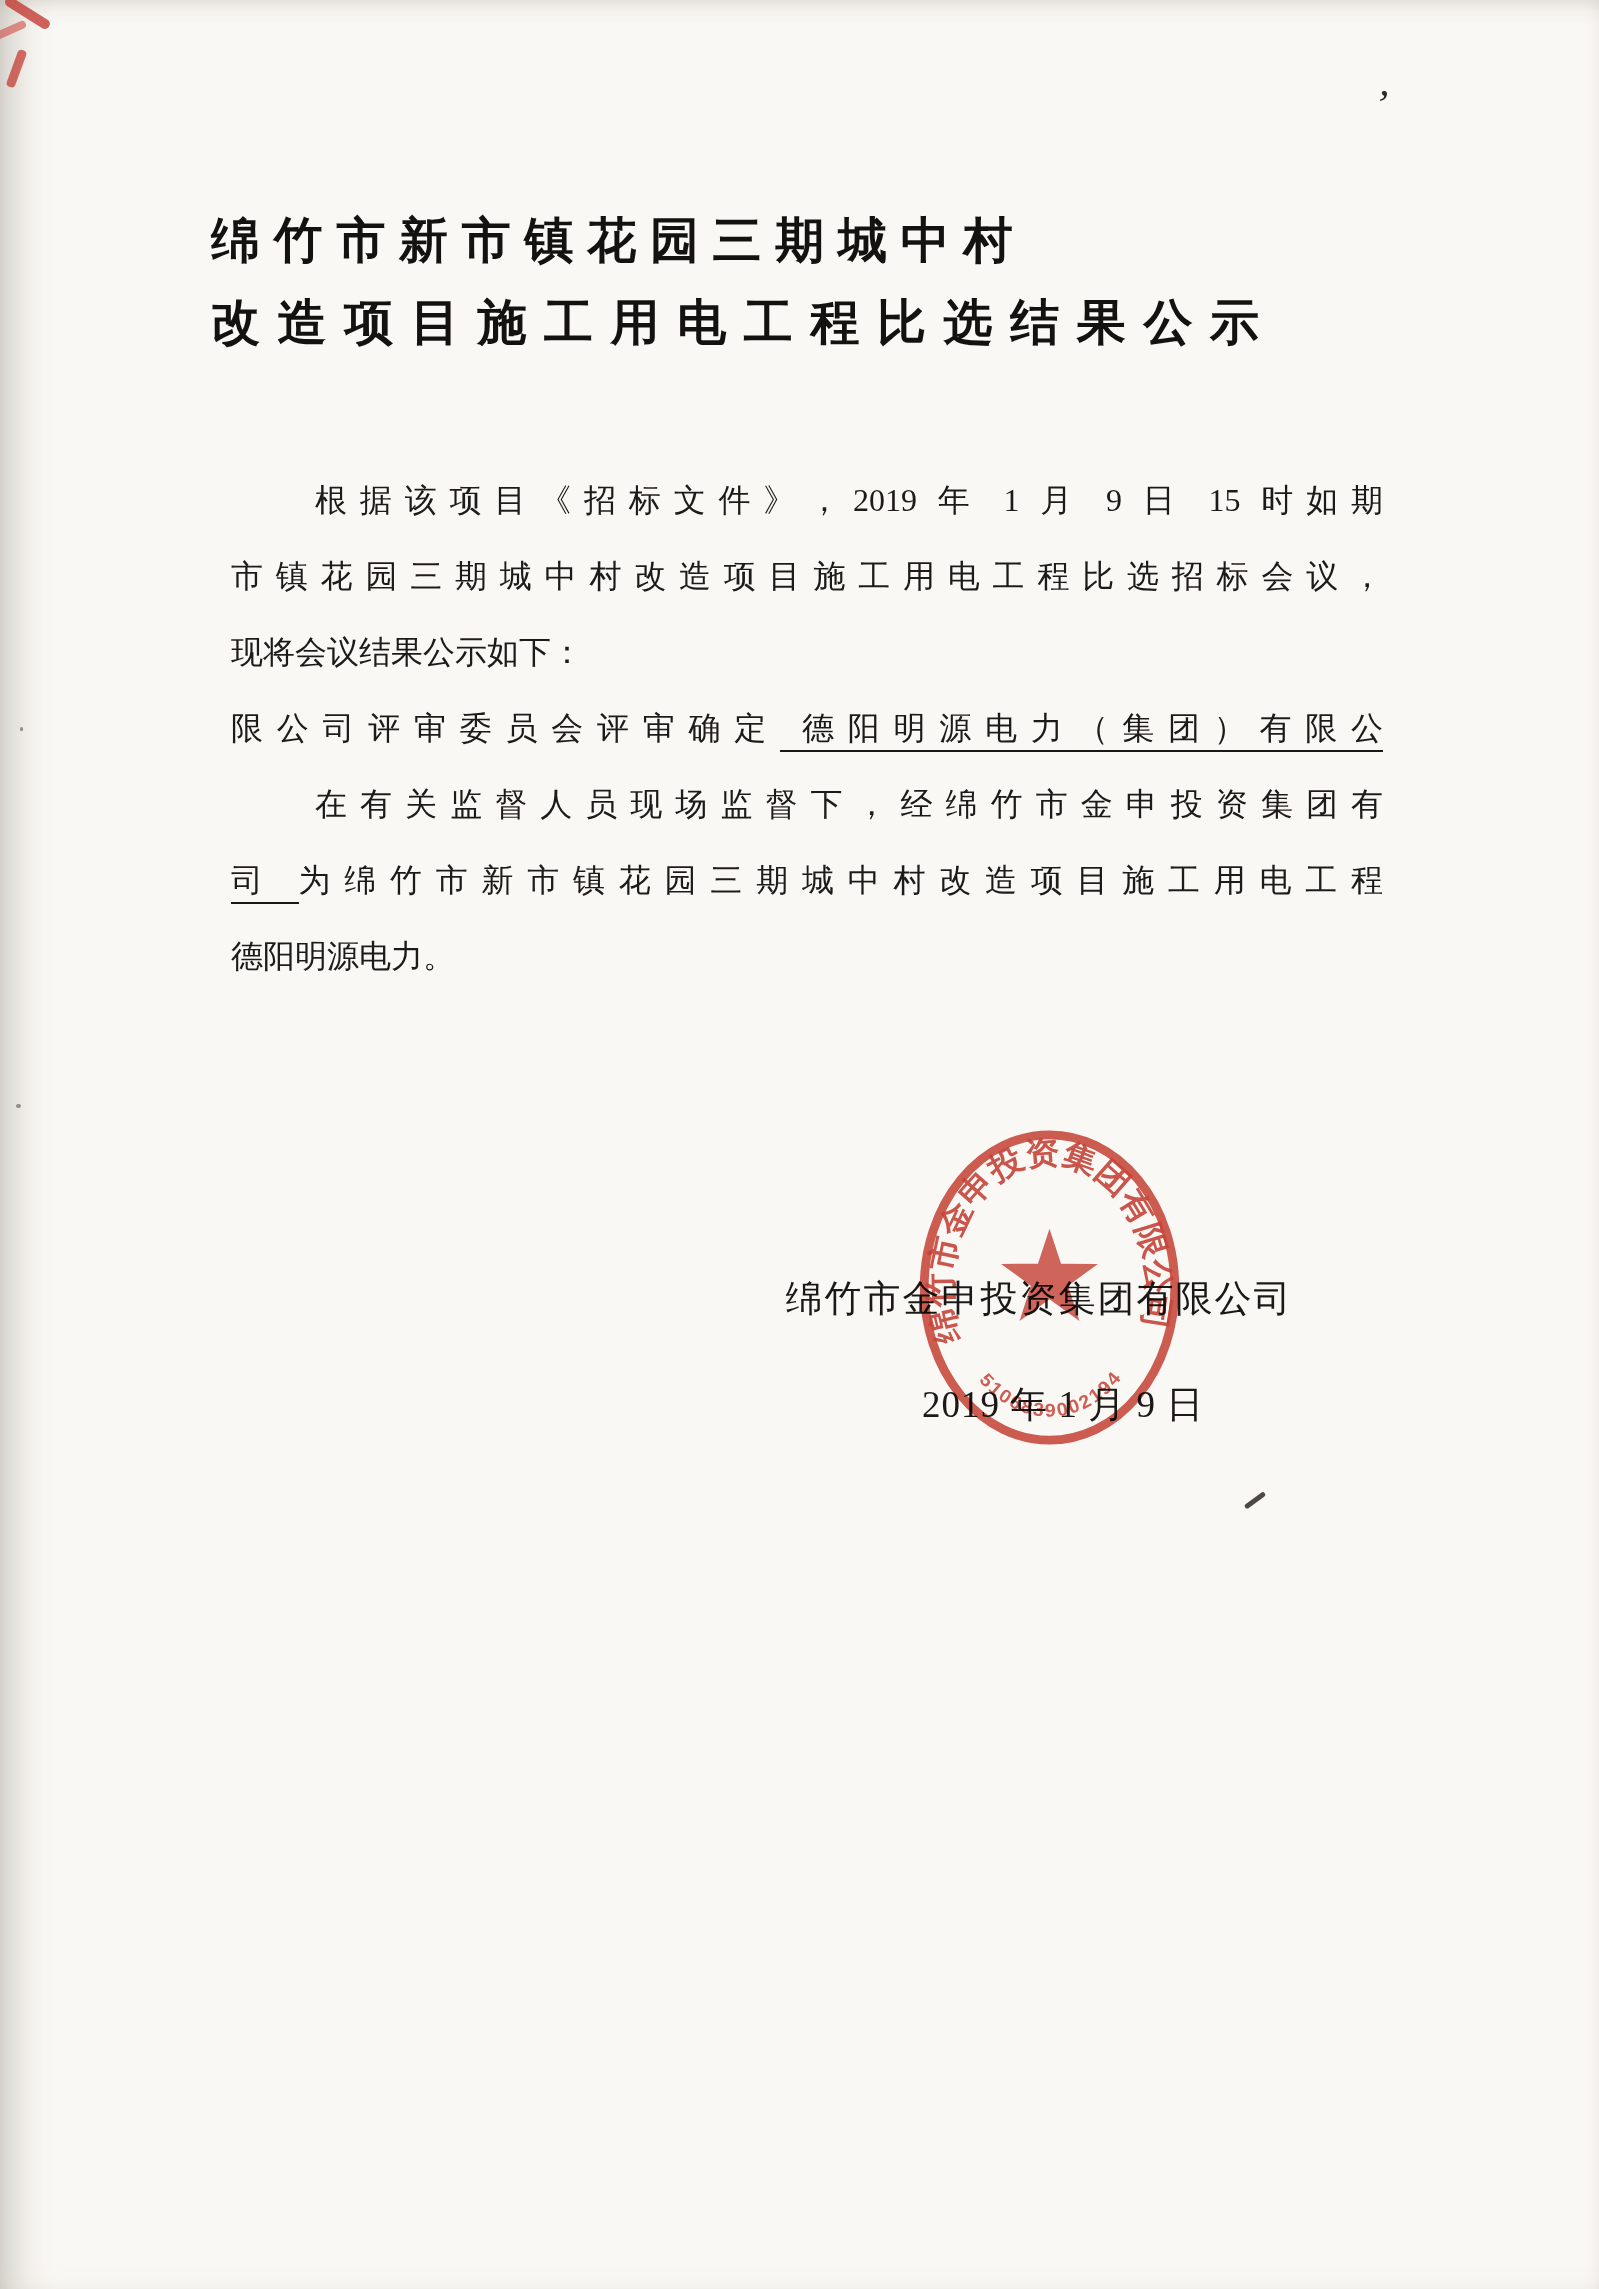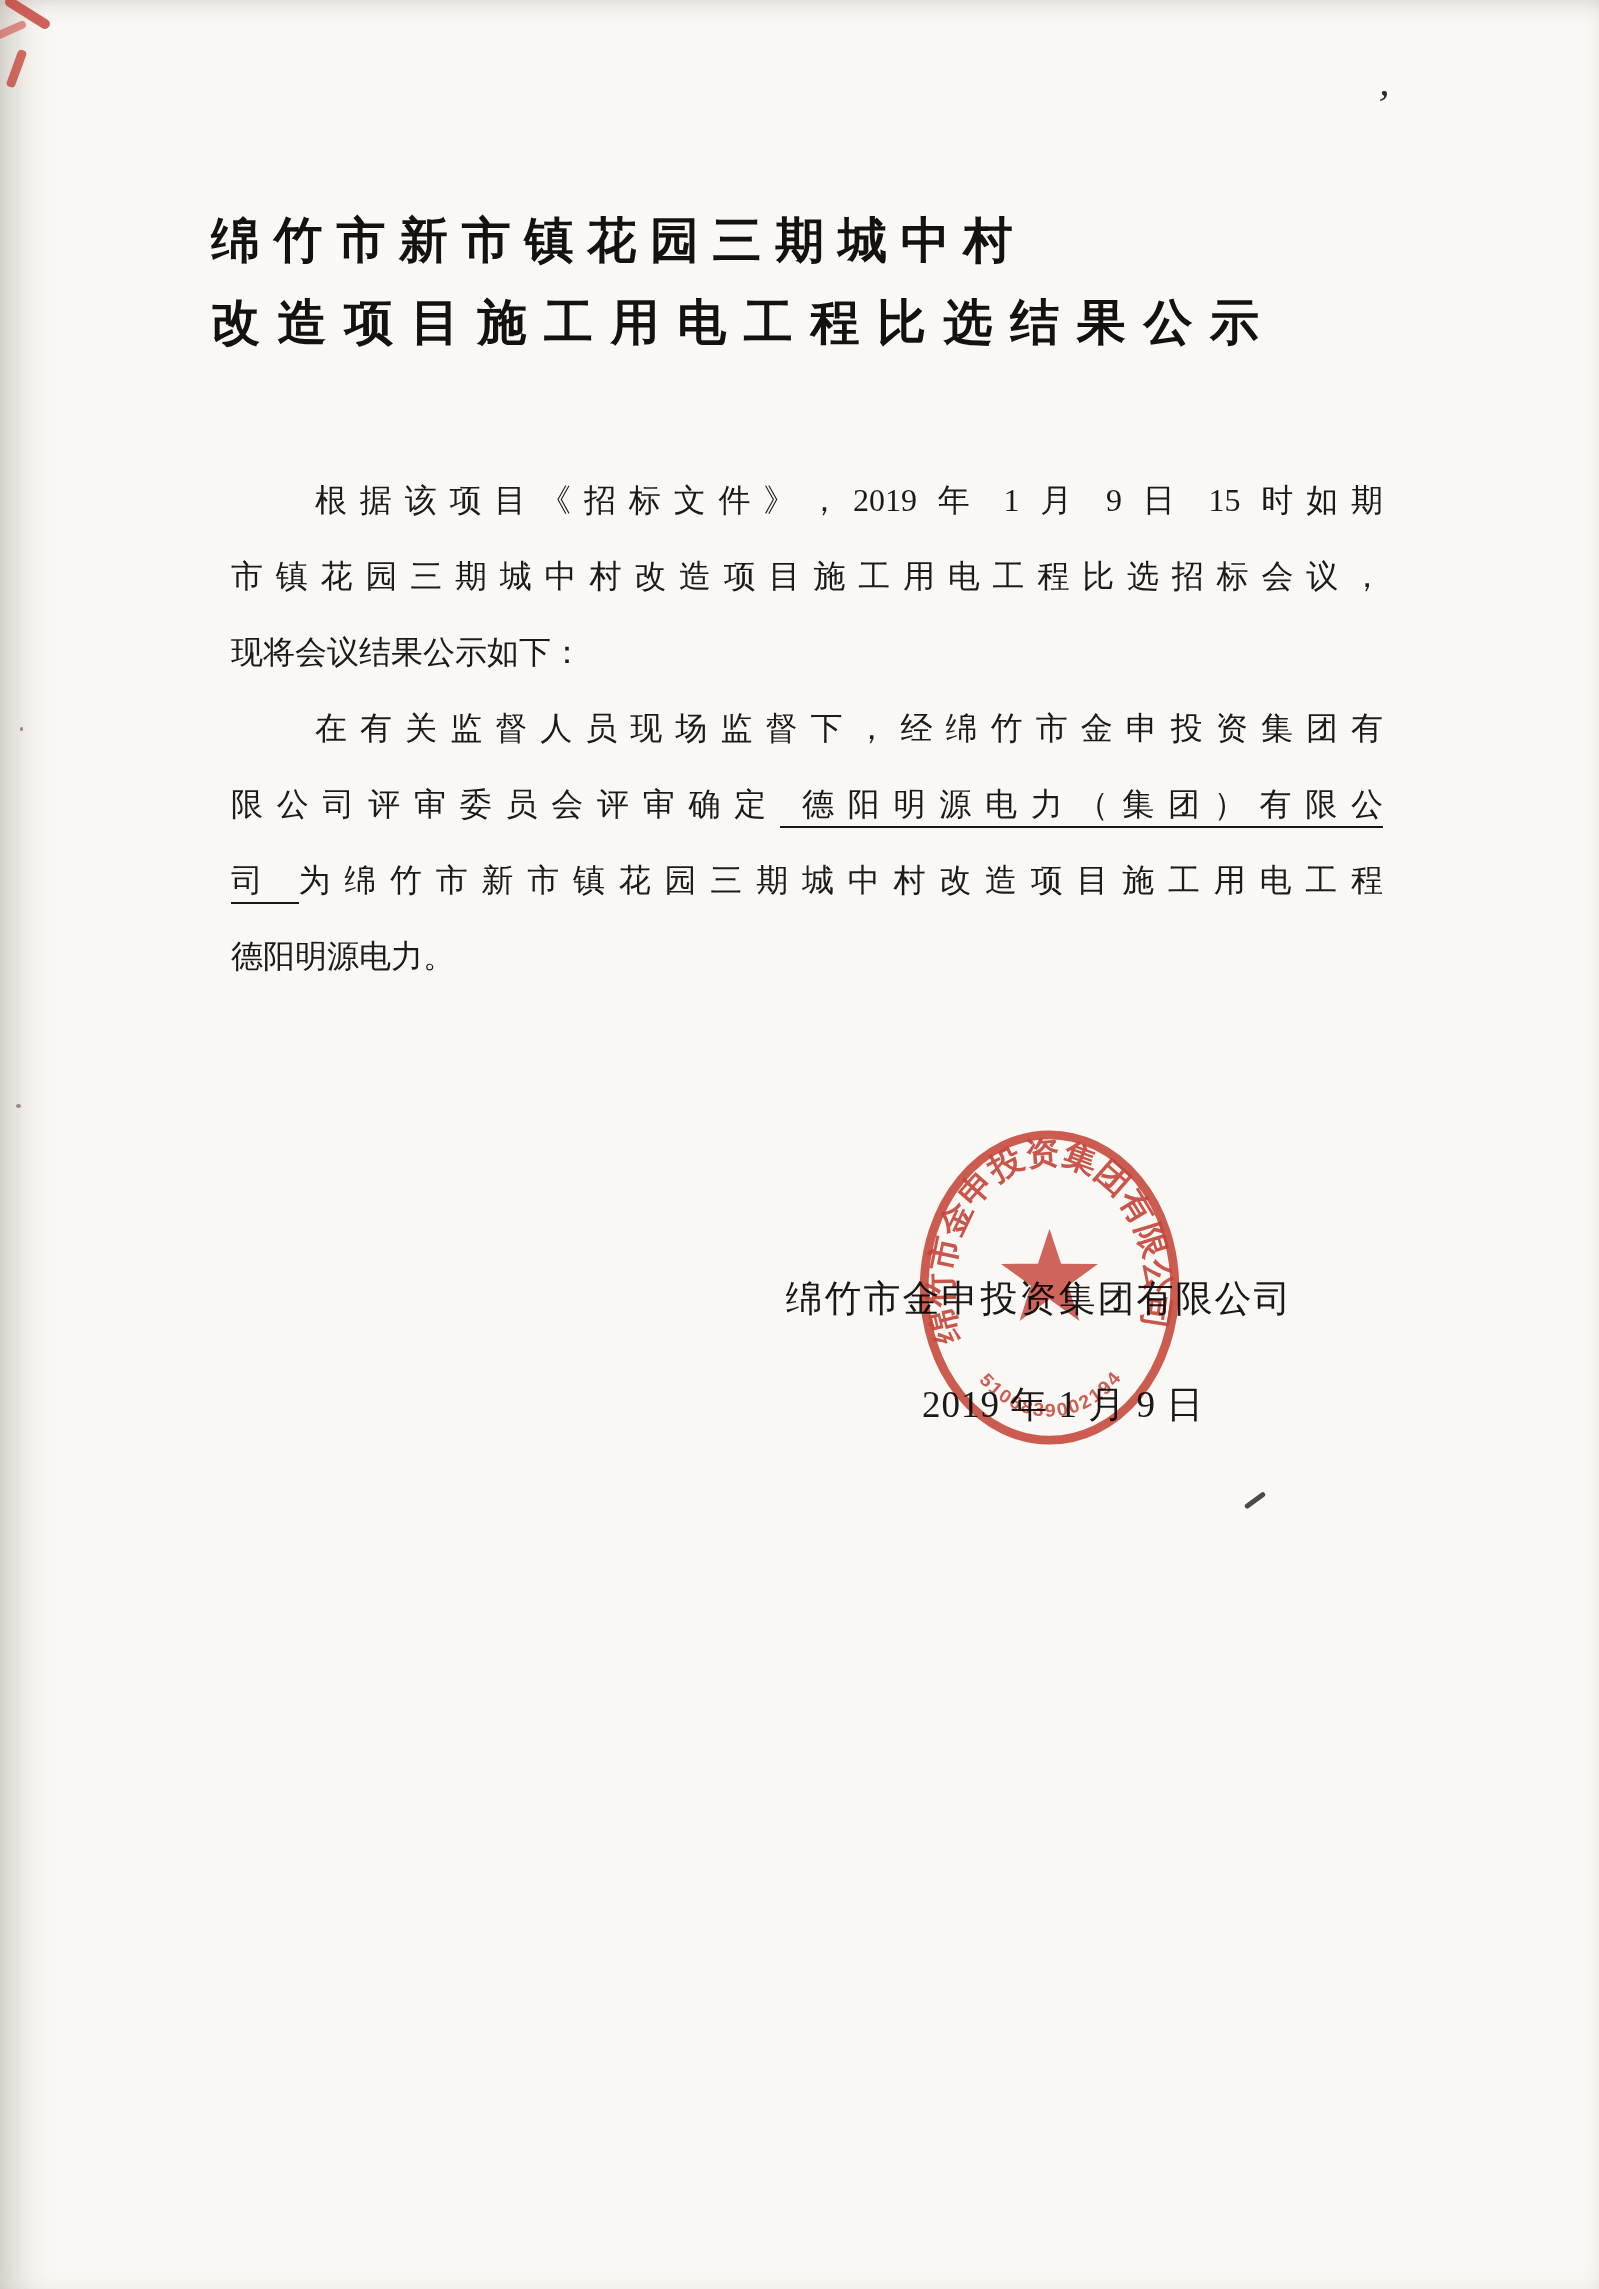--- a/index.html
+++ b/index.html
@@ -130,25 +130,25 @@
   <div class="body-block">
     <div class="body-line indent">
       <span>根据该项目《招标文件》，2019 年 1 月 9 日 15 时如期</span>
     </div>
     <div class="body-line">
       <span>市镇花园三期城中村改造项目施工用电工程比选招标会议，</span>
     </div>
     <div class="body-line short">
       <span>现将会议结果公示如下：</span>
     </div>
+    <div class="body-line">
+      <span>限公司评审委员会评审确定</span><span class="ul"> 德阳明源电力（集团）有限公</span>
+    </div>
     <div class="body-line indent">
       <span>在有关监督人员现场监督下，经绵竹市金申投资集团有</span>
-    </div>
-    <div class="body-line">
-      <span>限公司评审委员会评审确定</span><span class="ul"> 德阳明源电力（集团）有限公</span>
     </div>
     <div class="body-line">
       <span class="ul">司 </span><span>为绵竹市新市镇花园三期城中村改造项目施工用电工程</span>
     </div>
     <div class="body-line short">
       <span>德阳明源电力。</span>
     </div>
   </div>
 
   <div class="signature-company">绵竹市金申投资集团有限公司</div>

